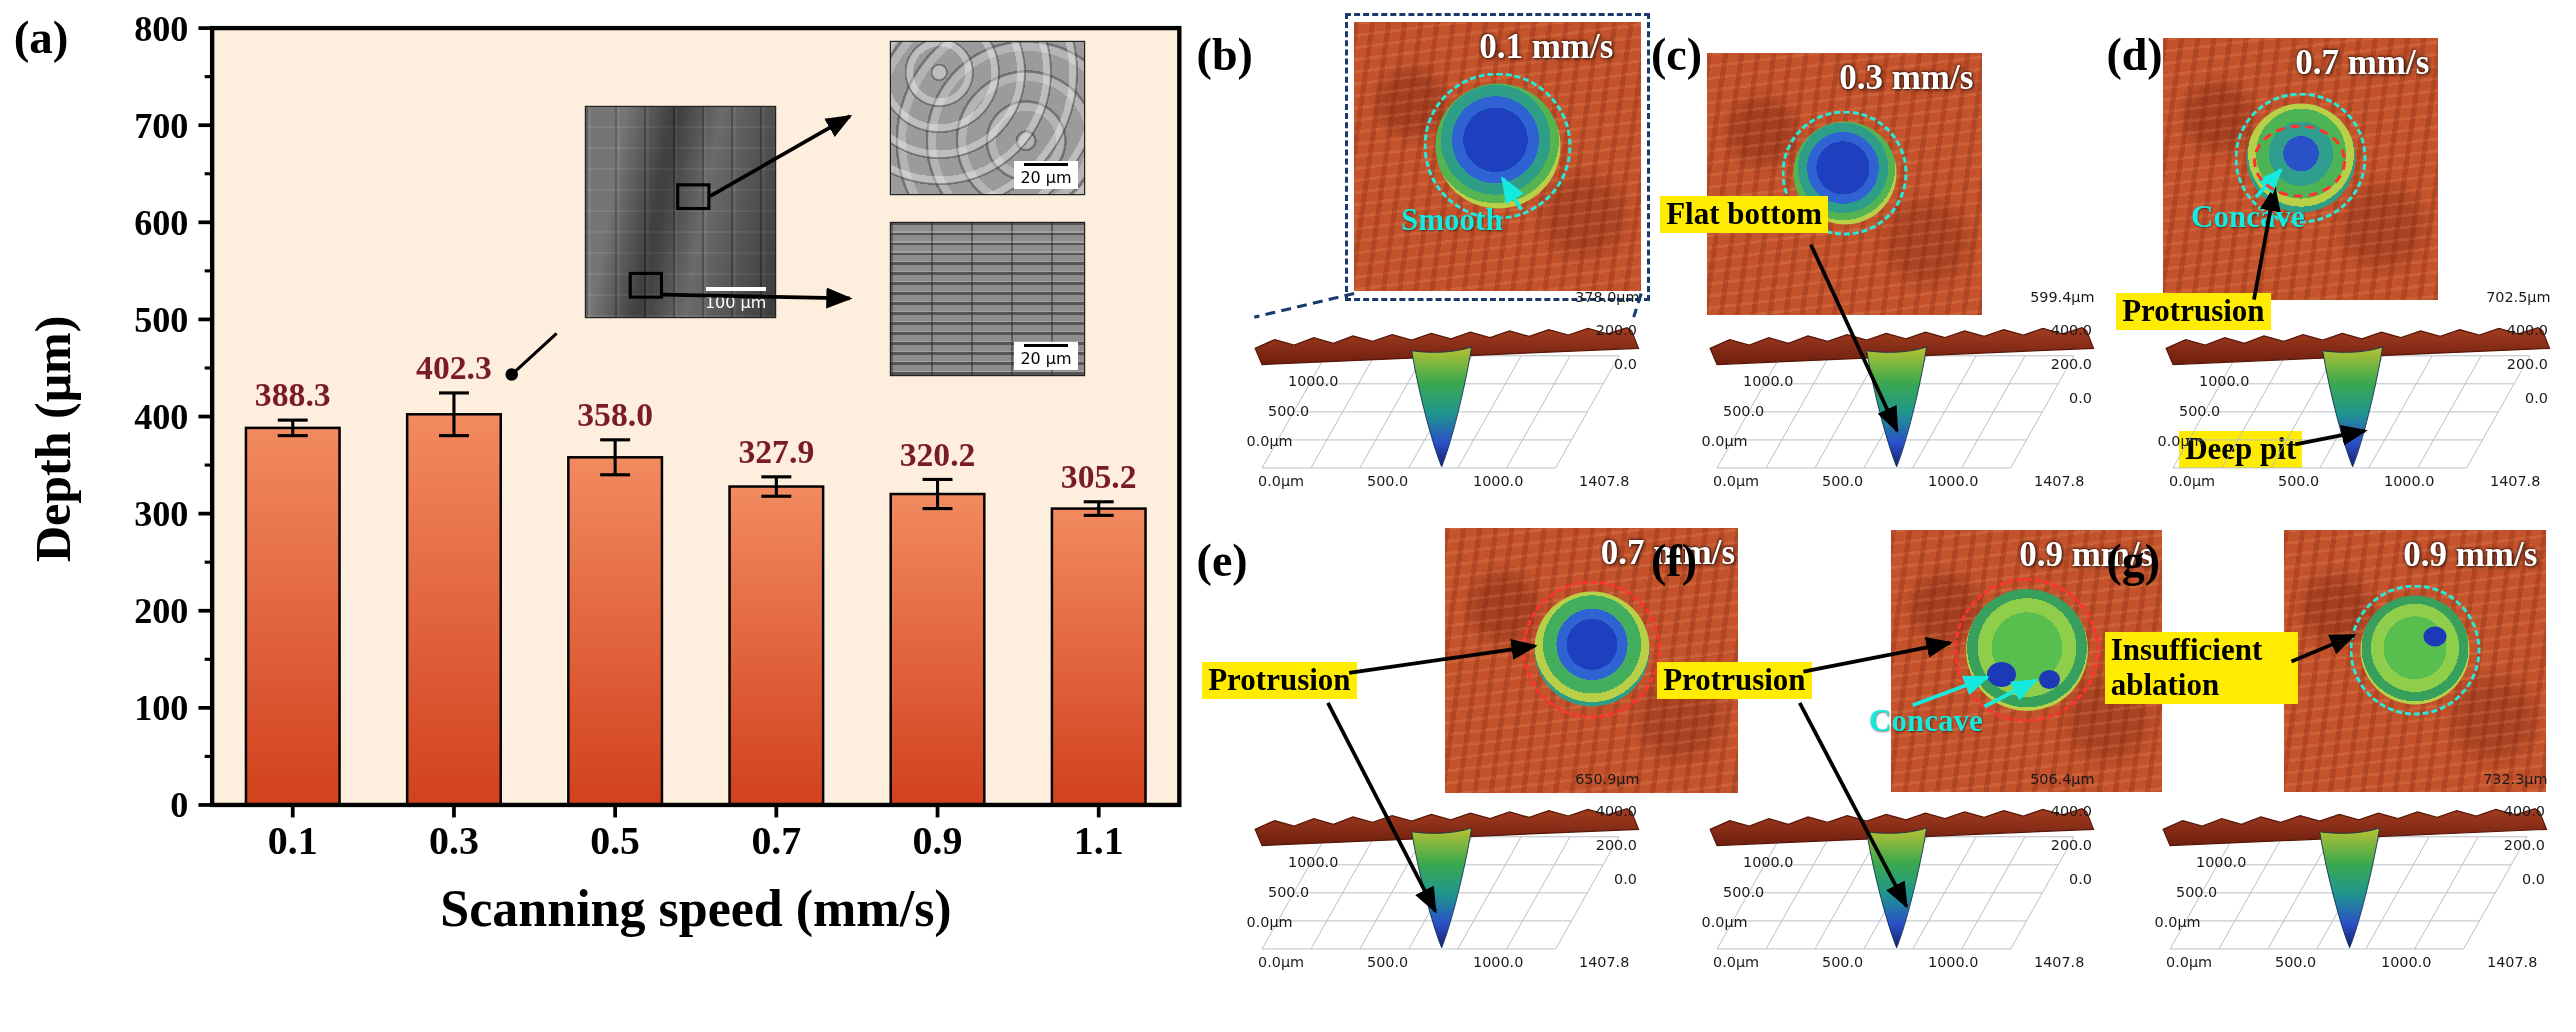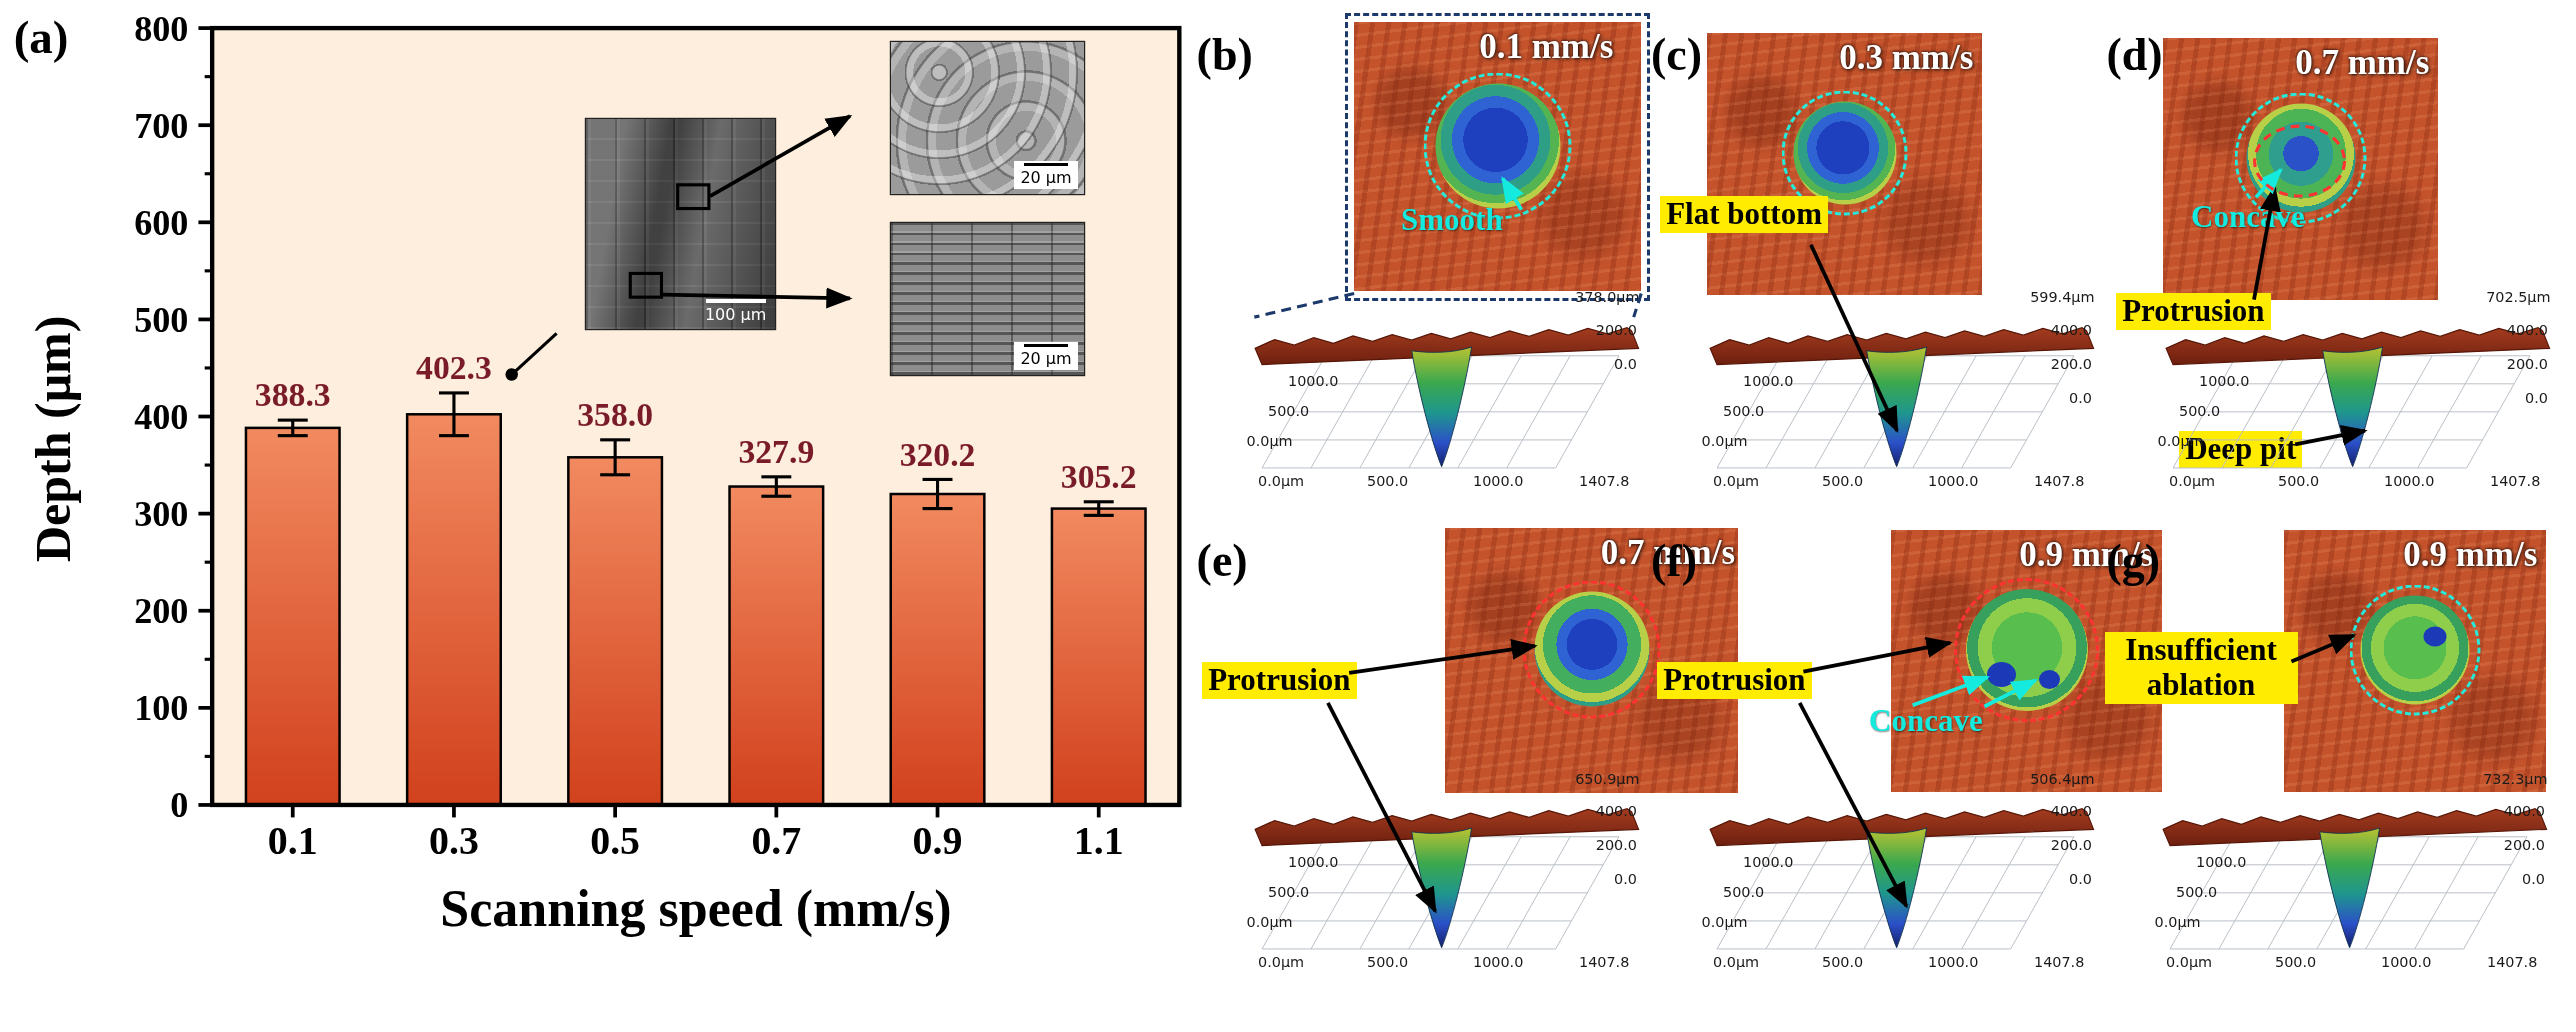--- a/index.html
+++ b/index.html
@@ -15,21 +15,21 @@
   .ytick { font-size:58px; font-weight:bold; fill:#000; }
   .xtick { font-size:64px; font-weight:bold; fill:#000; }
   .vlabel { font-size:54px; font-weight:bold; fill:#7a1b2a; }
   .ylabel { position:absolute; left:24px; top:562px; transform:rotate(-90deg); transform-origin:0 0;
             font-size:50px; font-weight:bold; white-space:nowrap; color:#000; }
   .xlabel { position:absolute; left:696px; top:879px; transform:translateX(-50%);
             font-size:52px; font-weight:bold; white-space:nowrap; color:#000; }
 
   
   .sem { position:absolute; box-shadow:0 0 0 1.2px #222;margin-left:32px; }
-  .sem-main { left:554px; top:119px; width:189px; height:210px; background:#5a5a5a;
+  .sem-main { left:554px; top:107px; width:189px; height:210px; background:#5a5a5a;
     background-image:
       linear-gradient(100deg, rgba(255,255,255,.16) 0 18%, rgba(0,0,0,.28) 38% 42%, rgba(255,255,255,.10) 60%, rgba(0,0,0,.34) 100%),
       repeating-linear-gradient(90deg, rgba(0,0,0,.30) 0 2.5px, rgba(255,255,255,.06) 2.5px 5px, rgba(0,0,0,0) 5px 29px),
       repeating-linear-gradient(0deg, rgba(255,255,255,.08) 0 1.9px, rgba(0,0,0,0) 1.9px 21px); }
   .sem-top { left:859px; top:42px; width:193px; height:152px; background:#9b9b9b;
     background-image:
       repeating-radial-gradient(circle at 25% 20%, rgba(255,255,255,.35) 0 6.2px, rgba(60,60,60,.45) 7.5px 8.7px, rgba(0,0,0,0) 8.7px 26px),
       repeating-radial-gradient(circle at 70% 65%, rgba(255,255,255,.25) 0 7.5px, rgba(50,50,50,.40) 8.7px 10.6px, rgba(0,0,0,0) 10.6px 30px); }
   .sem-bot { left:859px; top:223px; width:193px; height:152px; background:#8d8d8d;
     background-image:
@@ -61,21 +61,21 @@
   .crater-green { background:radial-gradient(circle at 50% 48%, #58bf4e 0 40%, #8fce4a 40% 56%, #37a05c 56% 68%, #b8cf48 68% 75%, #93451c 75% 83%, rgba(0,0,0,0) 83%); }
   .ring { position:absolute; inset:-11.2px; border:3.7px dashed #26e9da; border-radius:50%; }
   .ring-red { border-color:#ff3232; }
   .spot { position:absolute; background:#1c3ab8; border-radius:50%; }
   .speed { position:absolute; color:#fff; font-weight:bold; font-size:35px; white-space:nowrap;
            text-shadow:1.2px 1.2px 3.7px rgba(0,0,0,.85), -0.6px -0.6px 2.5px rgba(0,0,0,.5); }
 
   .ann { position:absolute; font-weight:bold; font-size:31px; line-height:1.12; white-space:nowrap; }
   .ann-yellow { background:#ffec00; color:#000; padding:1.2px 6.2px; }
   .ann-cyan { color:#14eade; text-shadow:0.6px 1.2px 1.9px rgba(0,0,0,.55); }
-  .ann-wrap { white-space:normal; text-align:center; }
+  .ann-wrap { white-space:normal; text-align:left; }
 
   .surf { position:absolute; width:403px; height:215px; }
   .surfsvg { position:absolute; inset:0; width:100%; height:100%; }
   .t3d { position:absolute; font-family:"DejaVu Sans", sans-serif; font-size:14.4px; color:#1a1a1a; white-space:nowrap; }
   .zmax { right:2.5px; top:8.7px; }
 
   .overlay { position:absolute; left:0; top:0; width:2576px; height:1033px; pointer-events:none; z-index:60; }
 </style>
 </head>
 <body>
@@ -242,21 +242,21 @@
       <span class="t3d" style="left:7.5px;top:152px">0.0μm</span>
       <span class="t3d" style="left:19px;top:192px">0.0μm</span>
       <span class="t3d" style="left:128px;top:192px">500.0</span>
       <span class="t3d" style="left:234px;top:192px">1000.0</span>
       <span class="t3d" style="left:340px;top:192px">1407.8</span>
     </div>
   </section>
 
   <section class="panel3d" style="left:1641px;top:12.5px">
     <div class="p-letter" style="left:10px;top:15.6px">(c)</div>
-    <div class="topview topview-abs" style="left:66px;top:20px;width:275px;height:262px">
+    <div class="topview topview-abs" style="left:66px;top:40px;width:275px;height:262px">
       <div class="crater crater-blue" style="width:103px;height:103px">
         <div class="ring"></div>
       </div>
       <div class="speed" style="right:8.7px;top:5px">0.3 mm/s</div>
     </div>
     <div class="ann ann-yellow" style="left:19px;top:183px">Flat bottom</div>
     <div class="surf" style="left:53px;top:268px">
       <svg class="surfsvg" viewBox="0 0 700 345" preserveAspectRatio="none">
           <use href="#surf3d"></use>
         </svg>

